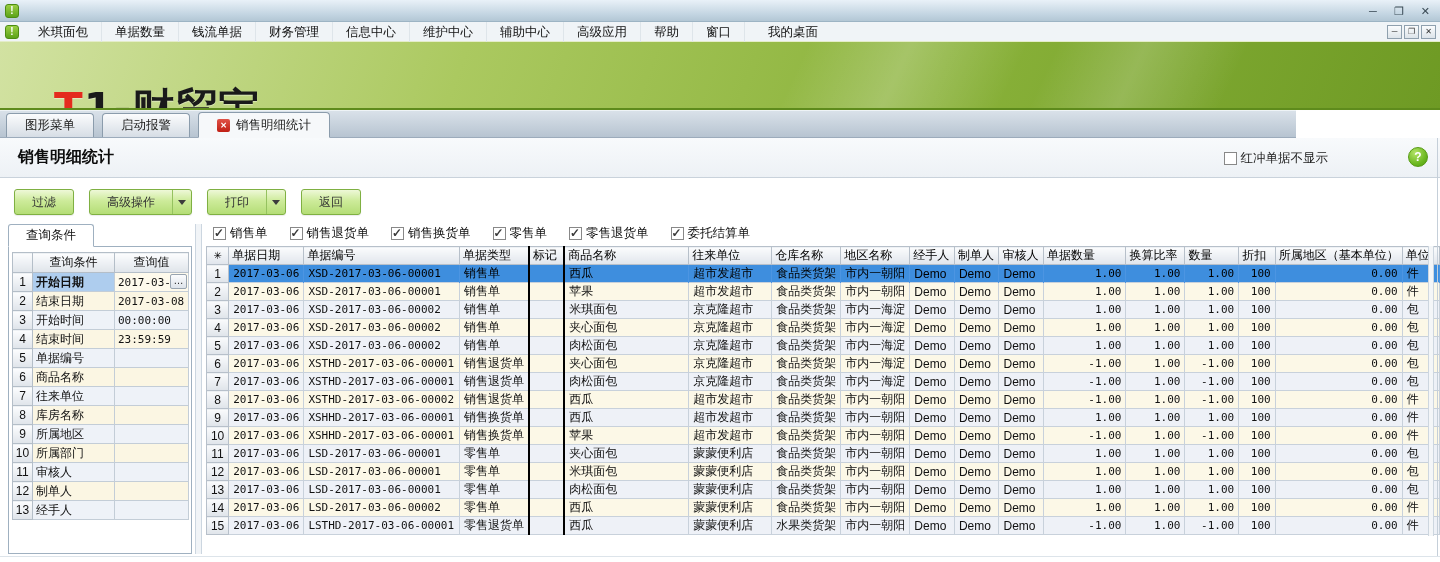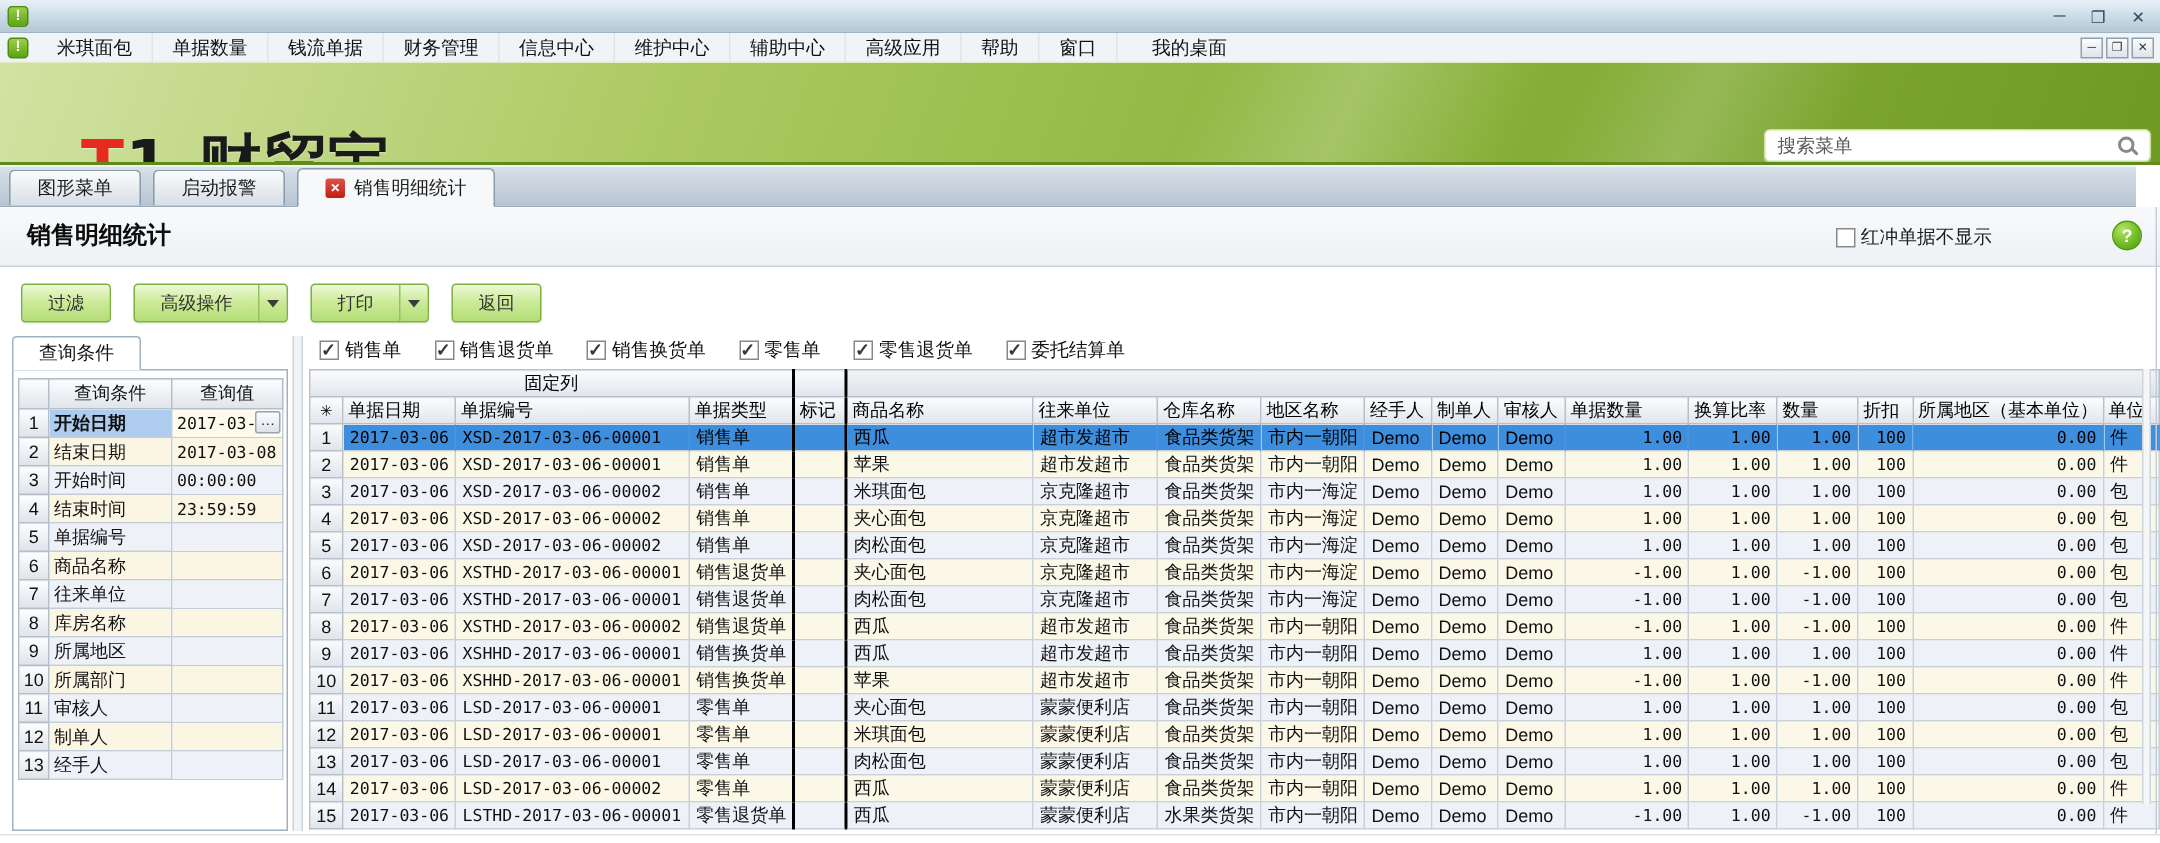--- a/index.html
+++ b/index.html
@@ -40,21 +40,21 @@
     border:1px solid #cde099; border-radius:4px; display:flex; align-items:center; box-shadow:0 1px 1px rgba(255,255,255,.4); }
   .search-label { color:#5c5c5c; font-size:12.5px; padding:0 8px; white-space:nowrap; }
   .searchbox input { flex:1; border:none; outline:none; background:transparent; height:18px; font-size:12px; min-width:10px; }
   .mag { width:15px; height:15px; position:relative; margin-right:7px; flex:none; }
   .mag::before { content:''; position:absolute; left:1px; top:1px; width:7px; height:7px;
     border:2px solid #828a90; border-radius:50%; }
   .mag::after { content:''; position:absolute; left:9px; top:10px; width:6px; height:2px;
     background:#828a90; transform:rotate(45deg); border-radius:1px; }
 
   
-  .tabstrip { position:absolute; left:0; top:110px; width:1424px; height:28px;
+  .tabstrip { position:absolute; left:0; top:110px; width:1296px; height:28px;
     background:linear-gradient(#d9e1e9,#b7c4d1); border-top:1px solid #eef3f6; border-bottom:1px solid #9cabbb;
     display:flex; align-items:flex-end; padding-left:6px; }
   .tab { display:inline-flex; align-items:center; height:24px; margin-right:8px; padding:0 18px;
     border:1px solid #8b9cac; border-bottom:none; border-radius:4px 4px 0 0; font-size:12.5px; color:#1b1b1b;
     background:linear-gradient(#fbfcfd,#d6dde5); position:relative; }
   .tab.active { background:#f6f8fa; height:26px; margin-bottom:-1px; border-bottom:1px solid #f6f8fa; }
   .tabx { width:13px; height:13px; background:linear-gradient(#e05247,#c01f14); border-radius:2px;
     color:#fff; font-size:8px; line-height:13px; text-align:center; font-weight:bold; margin-right:6px; }
 
   
@@ -154,25 +154,20 @@
     </span>
   <span class="mwinbtns">
     <span class="mwb">─</span>
     <span class="mwb">❐</span>
     <span class="mwb">✕</span>
   </span>
 </div>
 
 <div class="banner">
   <div class="logo"><span class="t">T</span><span>1-财贸宝</span></div>
-  <div class="searchbox">
-    <span class="search-label">搜索菜单</span>
-    <input value="" style="">
-    <span class="mag"></span>
-  </div>
 </div>
 
 <div class="tabstrip">
   <span style="display:flex;align-items:flex-end;">
       <div class="tab">
         <span>图形菜单</span>
       </div>
       <div class="tab">
         <span>启动报警</span>
       </div>
@@ -344,25 +339,20 @@
         <col style="width: 45px;">
         <col style="width: 90px;">
         <col style="width: 60px;">
         <col style="width: 57px;">
         <col style="width: 38px;">
         <col style="width: 115px;">
         <col style="width: 39px;">
       </colgroup>
       <thead>
         <tr>
-          <th class="gcell" colspan="4">固定列</th>
-          <th class="gcell mark"></th>
-          <th class="gcell grest" colspan="13"></th>
-        </tr>
-        <tr>
           <th class=" hstar">✳</th>
           <th>单据日期</th>
           <th>单据编号</th>
           <th>单据类型</th>
           <th class="mark">标记</th>
           <th>商品名称</th>
           <th>往来单位</th>
           <th>仓库名称</th>
           <th>地区名称</th>
           <th>经手人</th>

